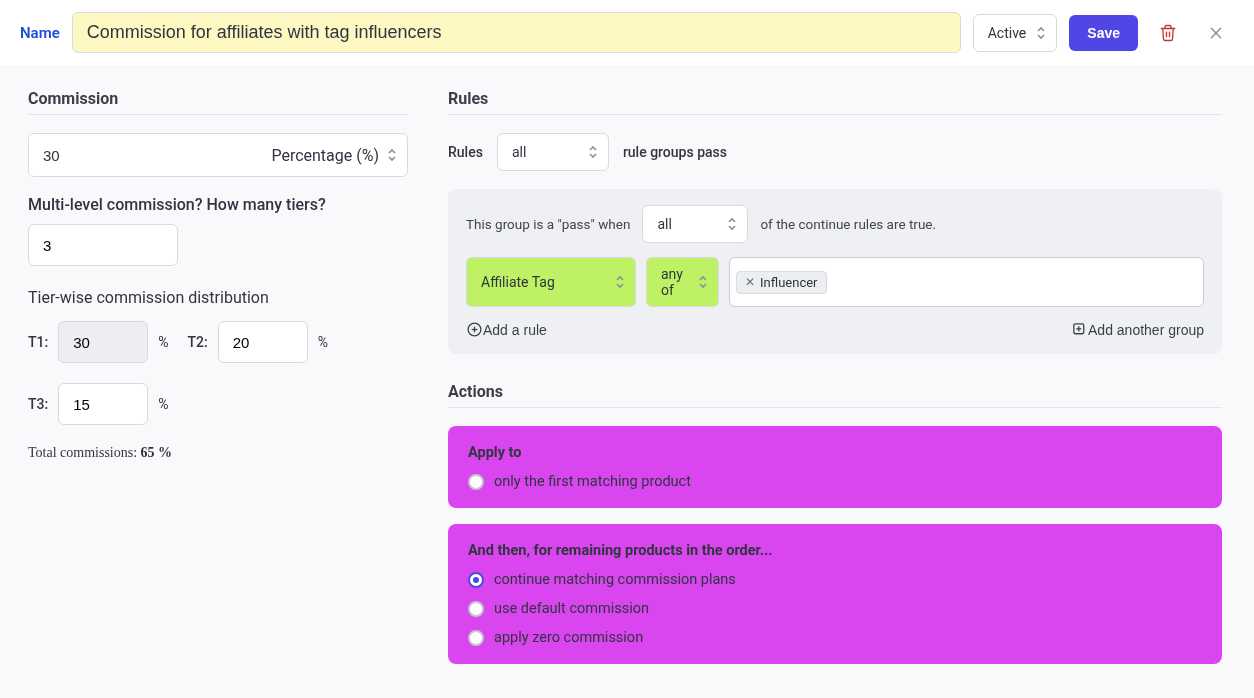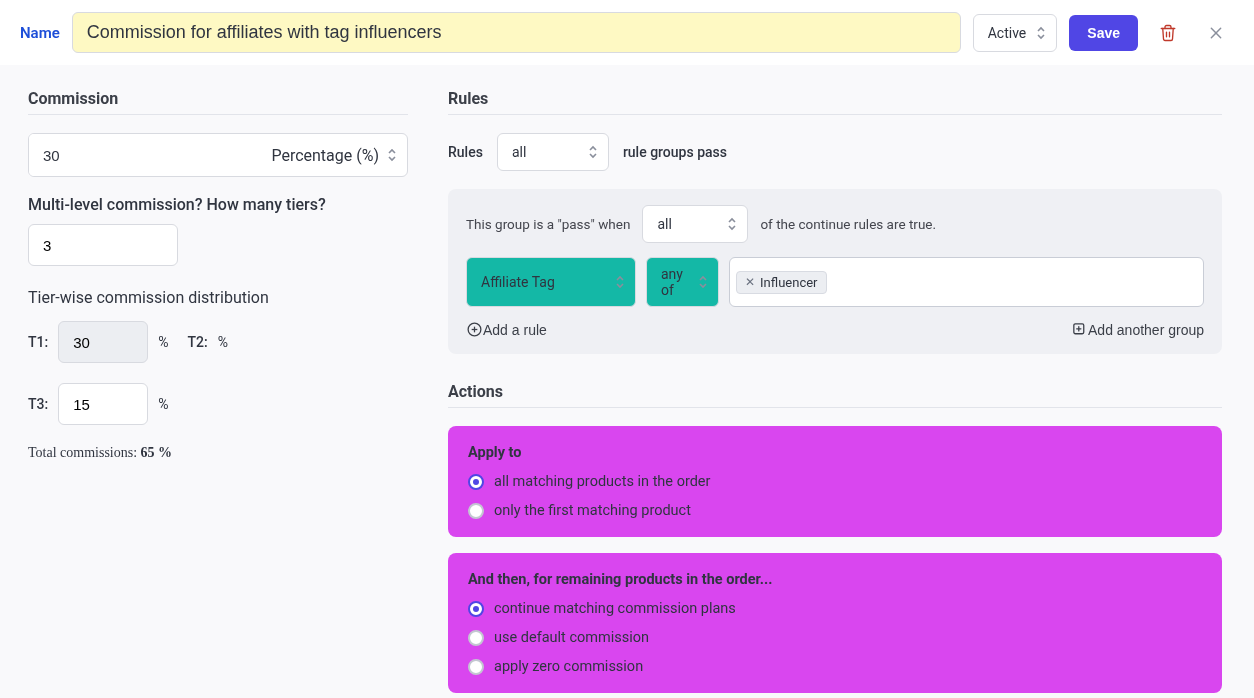--- a/index.html
+++ b/index.html
@@ -35,21 +35,21 @@
     outline: none;
     background: #fef9c3;
   }
   .select {
     display: inline-flex;
     align-items: center;
     justify-content: space-between;
     padding: 8px 10px 8px 14px;
     border: 1px solid #d8dae0;
     border-radius: 6px;
-    background: #14b8a6;
+    background: #bef264;
     font-size: 14px;
     color: #303540;
     cursor: pointer;
     gap: 10px;
     min-height: 38px;
   }
   .select.plain { background: #fff; }
   .btn-primary {
     background: #5046e5;
     color: #fff;
@@ -214,20 +214,21 @@
     <span class="label mt20" style="margin-top:22px; font-weight:400;">Tier-wise commission distribution</span>
 
     <div class="tier-row" style="margin-top:14px;gap:19px;">
       <div class="tier-item">
         <span class="tier-label">T1:</span>
         <input class="tier-input readonly" type="text" readonly="" value="30" style="">
         <span class="tier-unit">%</span>
       </div>
       <div class="tier-item">
         <span class="tier-label">T2:</span>
+        <input class="tier-input" type="text" value="20" style="">
         <span class="tier-unit">%</span>
       </div>
     </div>
     <div class="tier-row">
       <div class="tier-item">
         <span class="tier-label">T3:</span>
         <input class="tier-input" type="text" value="15" style="">
         <span class="tier-unit">%</span>
       </div>
     </div>
@@ -302,24 +303,20 @@
           <span>Add another group</span>
         </button>
       </div>
     </div>
 
     <h2 class="section-title" style="margin-top:28px;">Actions</h2>
 
     <div class="action-card">
       <div class="action-heading">Apply to</div>
       <div class="radio-row">
-        <span class="radio checked"></span>
-        <span>all matching products in the order</span>
-      </div>
-      <div class="radio-row">
         <span class="radio"></span>
         <span>only the first matching product</span>
       </div>
     </div>
 
     <div class="action-card">
       <div class="action-heading">And then, for remaining products in the order...</div>
       <div class="radio-row">
         <span class="radio checked"></span>
         <span>continue matching commission plans</span>

